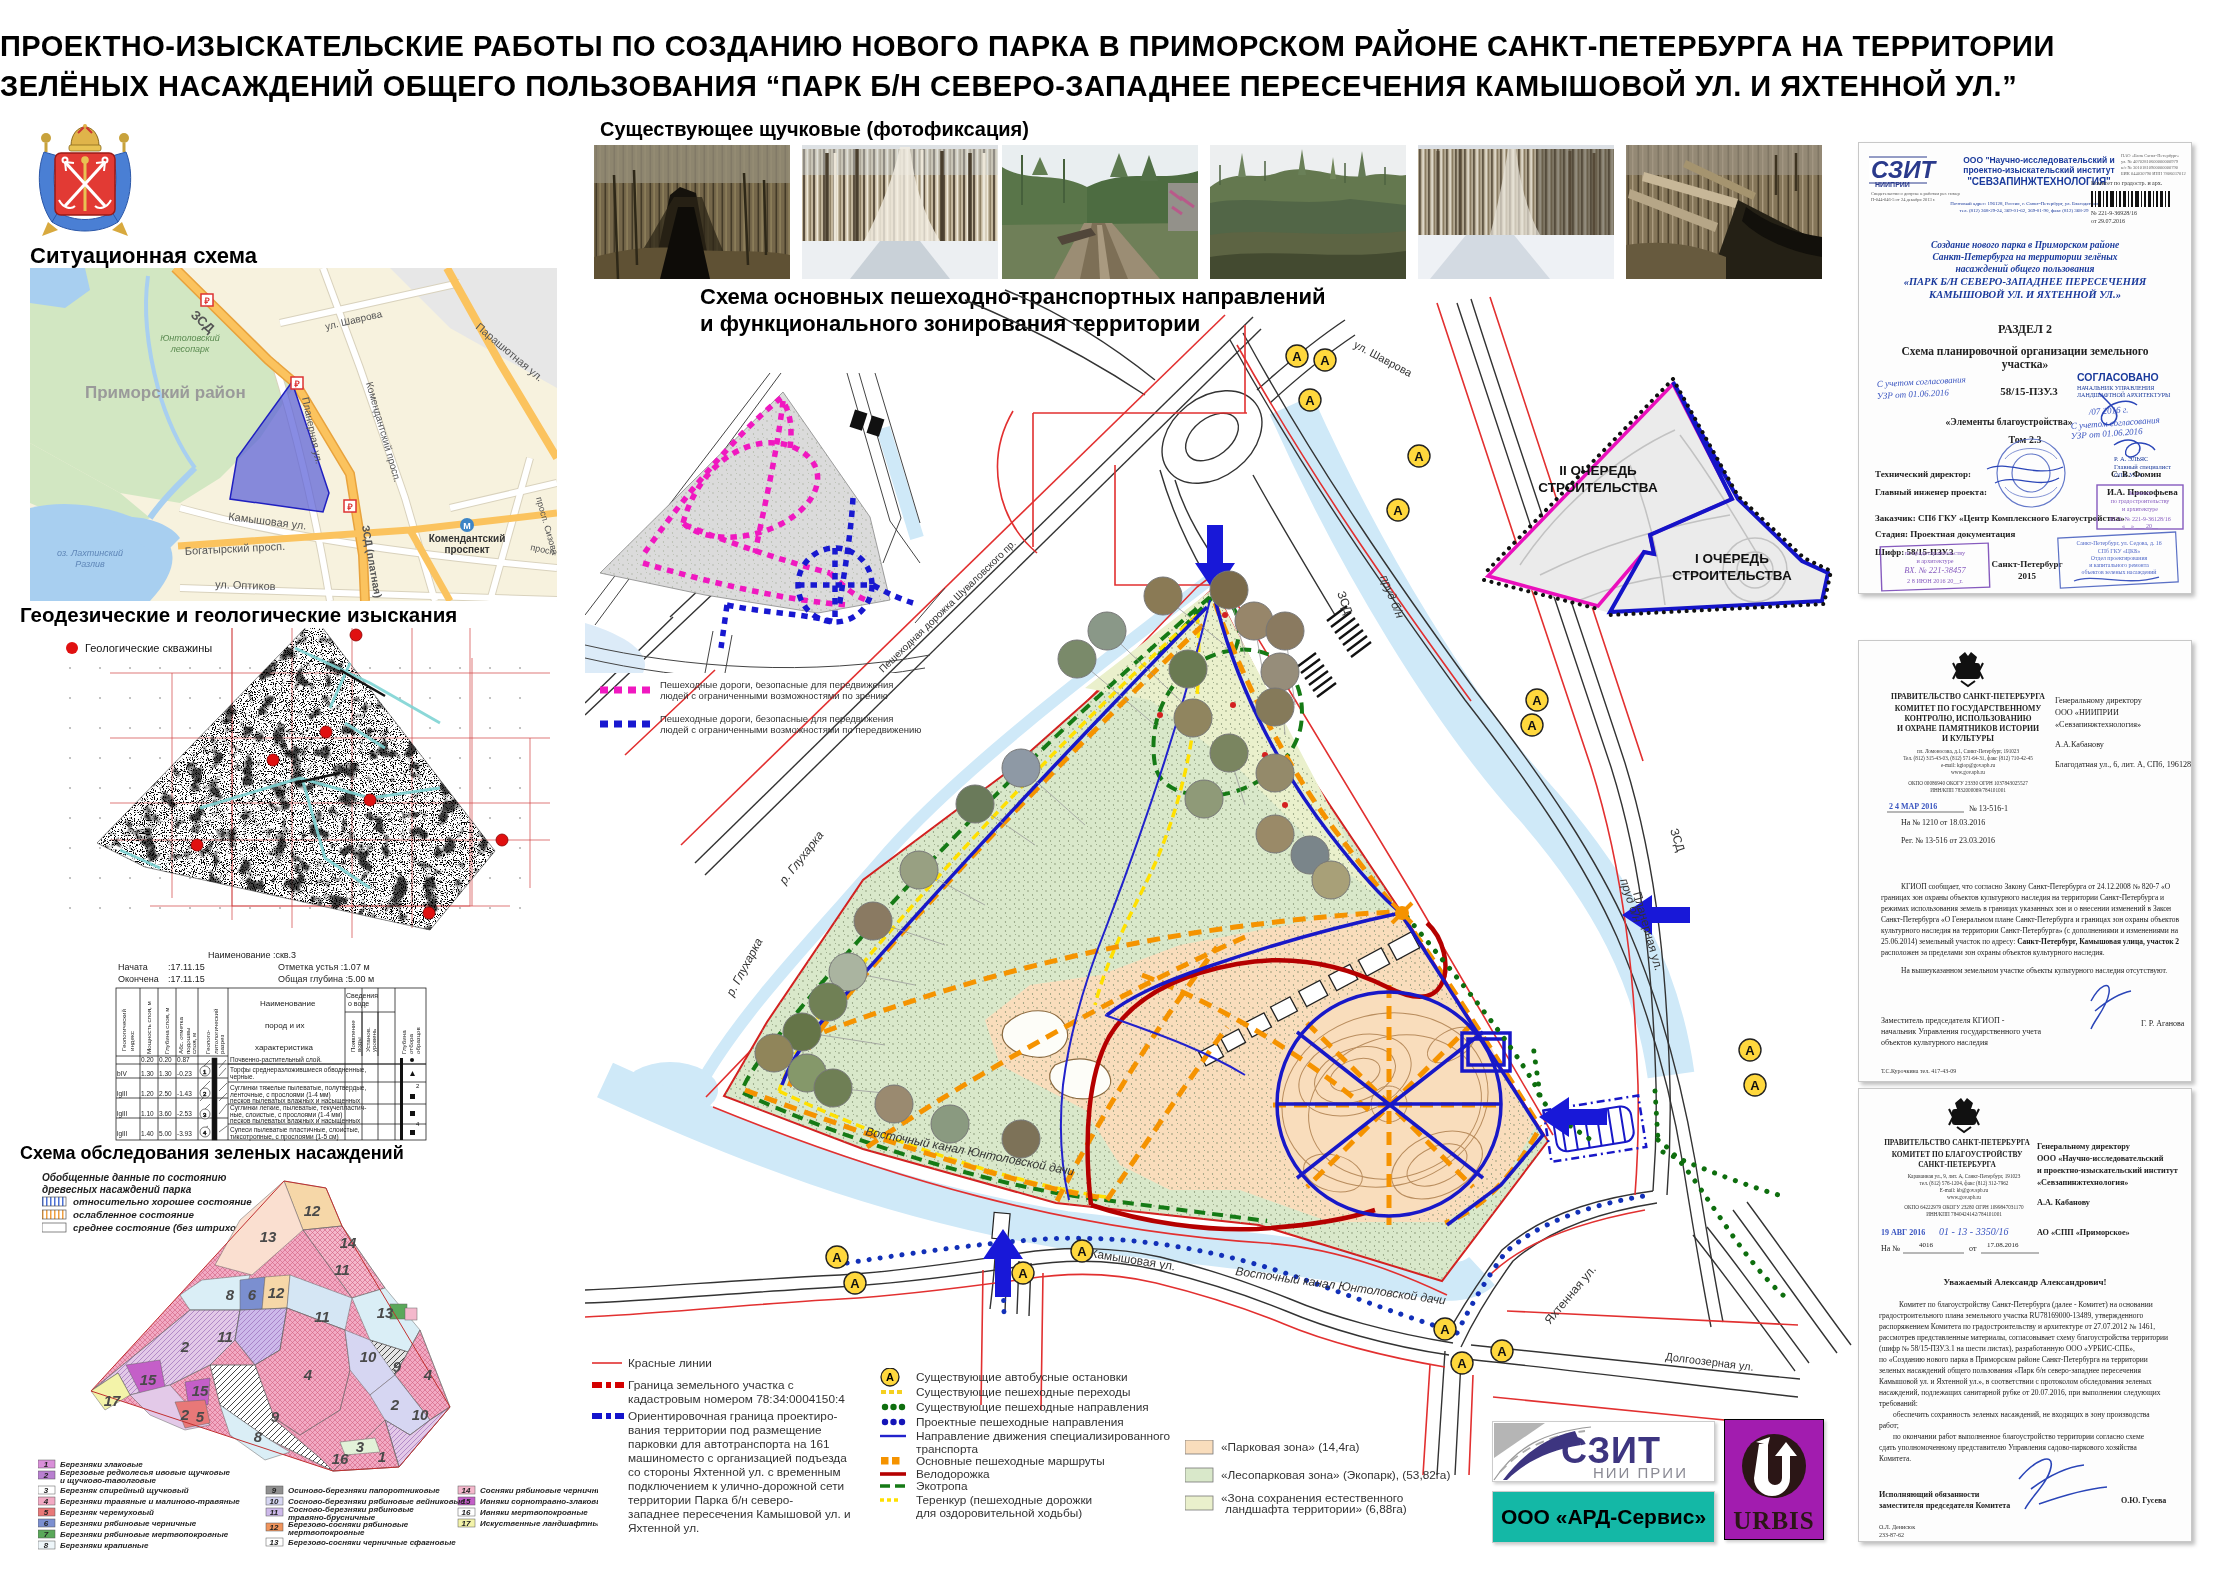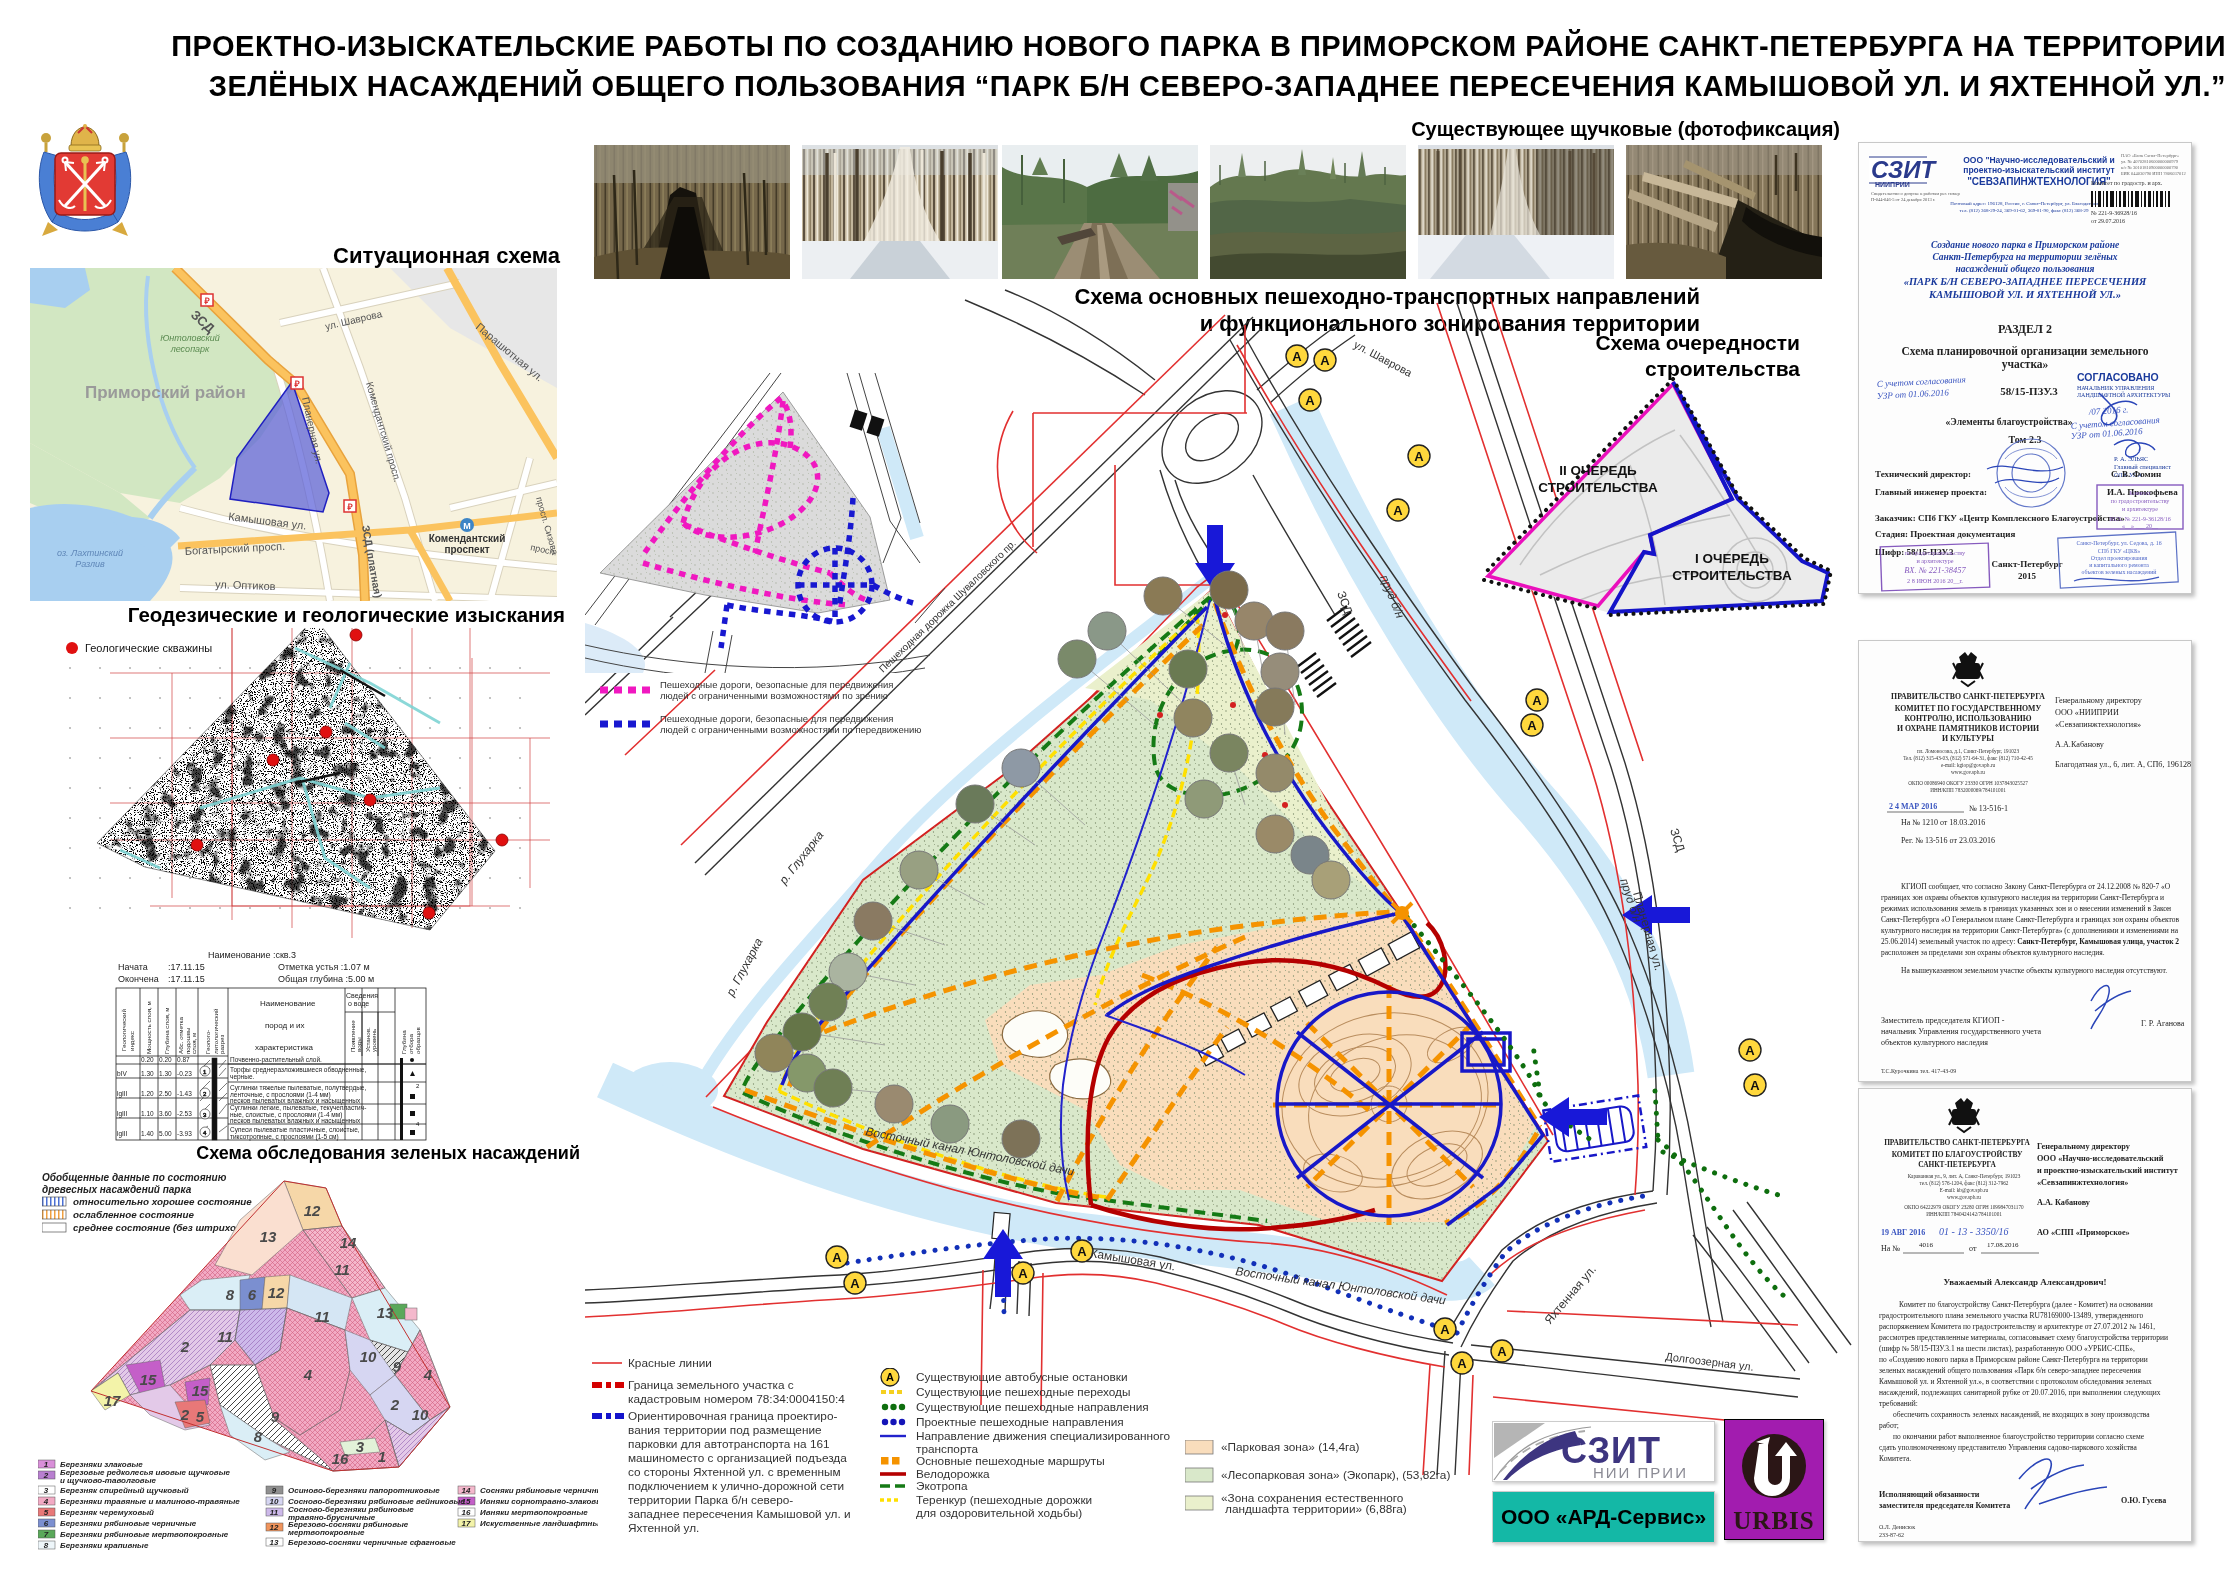--- a/index.html
+++ b/index.html
@@ -1,18 +1,18 @@
 <!DOCTYPE html>
 <html><head><meta charset="utf-8">
 <style>
 html,body{margin:0;padding:0;background:#fff;}
 .page{position:relative;width:2226px;height:1575px;background:#fff;font-family:"Liberation Sans",sans-serif;overflow:hidden;}
 .abs{position:absolute;}
 .b{font-weight:bold;}
-.ctr{text-align:right;}
+.ctr{text-align:left;}
 svg{display:block;}
 </style></head>
 <body>
 <div class="page">
 
 <div class="abs b ctr" style="left:0;top:26px;width:2226px;font-size:29px;line-height:40px;letter-spacing:0.5px;">ПРОЕКТНО-ИЗЫСКАТЕЛЬСКИЕ РАБОТЫ ПО СОЗДАНИЮ НОВОГО ПАРКА В ПРИМОРСКОМ РАЙОНЕ САНКТ-ПЕТЕРБУРГА НА ТЕРРИТОРИИ<br>ЗЕЛЁНЫХ НАСАЖДЕНИЙ ОБЩЕГО ПОЛЬЗОВАНИЯ “ПАРК Б/Н СЕВЕРО-ЗАПАДНЕЕ ПЕРЕСЕЧЕНИЯ КАМЫШОВОЙ УЛ. И ЯХТЕННОЙ УЛ.”</div>
 
 <svg class="abs" style="left:30px;top:124px;" width="110" height="115" viewBox="0 0 110 115">
 
   <circle cx="16" cy="14" r="5" fill="#c8a23c"></circle>
@@ -610,21 +610,20 @@
   <path d="M4 44 L92 78 L89 87 L2 53 Z" fill="#b6a687"></path>
   <path d="M18 27 L112 54 L109 63 L16 36 Z" fill="#c7b798"></path>
   <path d="M60 15 L130 48 L127 55 L57 22 Z" fill="#a5946f"></path>
   <path d="M0 100 C40 94 70 100 100 112 L100 134 L0 134 Z" fill="#675a3e"></path>
   <path d="M150 10 V50 M170 8 V46" stroke="#3d3321" stroke-width="2.5"></path>
 </svg>
 
 <div class="abs b ctr" style="left:700px;top:283px;width:1000px;font-size:22px;line-height:27px;">Схема основных пешеходно-транспортных направлений<br>и функционального зонирования территории</div>
 
 
-<div class="abs b ctr" style="left:1530px;top:330px;width:270px;font-size:21px;line-height:26px;">Схема очередности<br>строительства</div>
 
 <svg class="abs" style="left:585px;top:285px;" width="1295" height="1195" viewBox="0 0 1295 1195">
   <defs>
     <pattern id="specksG" width="9" height="9" patternUnits="userSpaceOnUse">
       <rect width="9" height="9" fill="none"></rect>
           <circle cx="2" cy="3" r="0.65" fill="#6f805e"></circle>
           <circle cx="6.5" cy="7" r="0.65" fill="#7d8e6c"></circle>
           <circle cx="7.5" cy="1.5" r="0.5" fill="#8a9a7a"></circle>
     </pattern>
   </defs>

